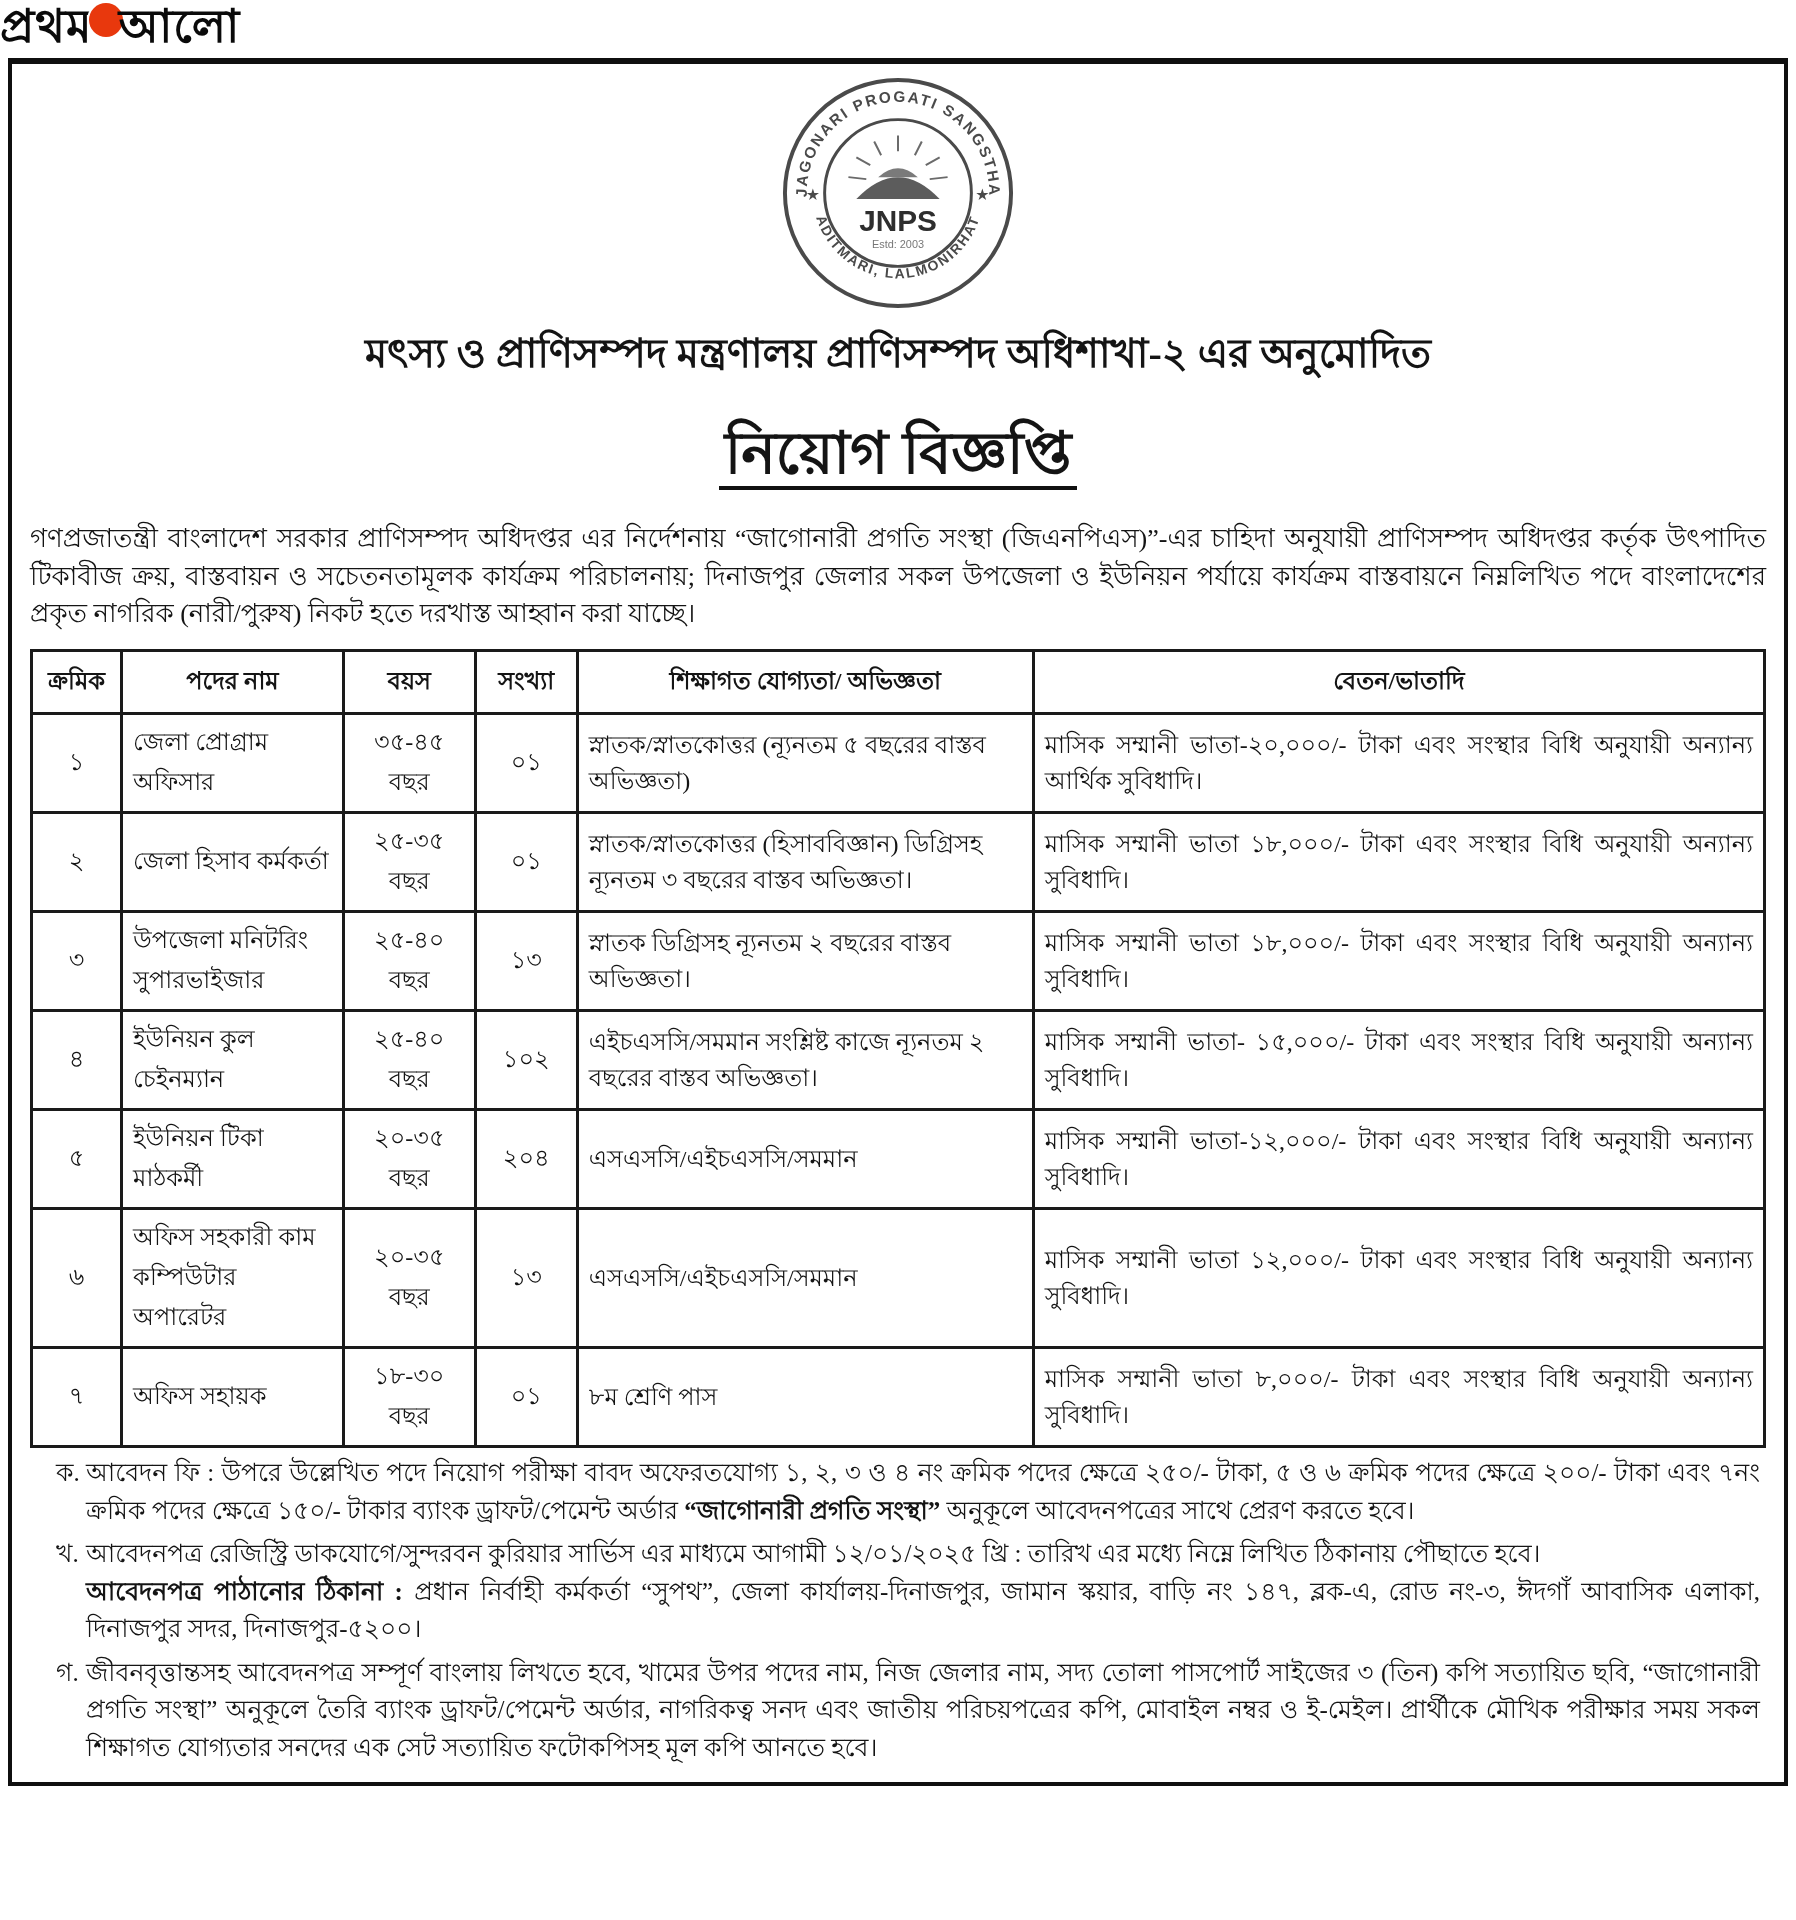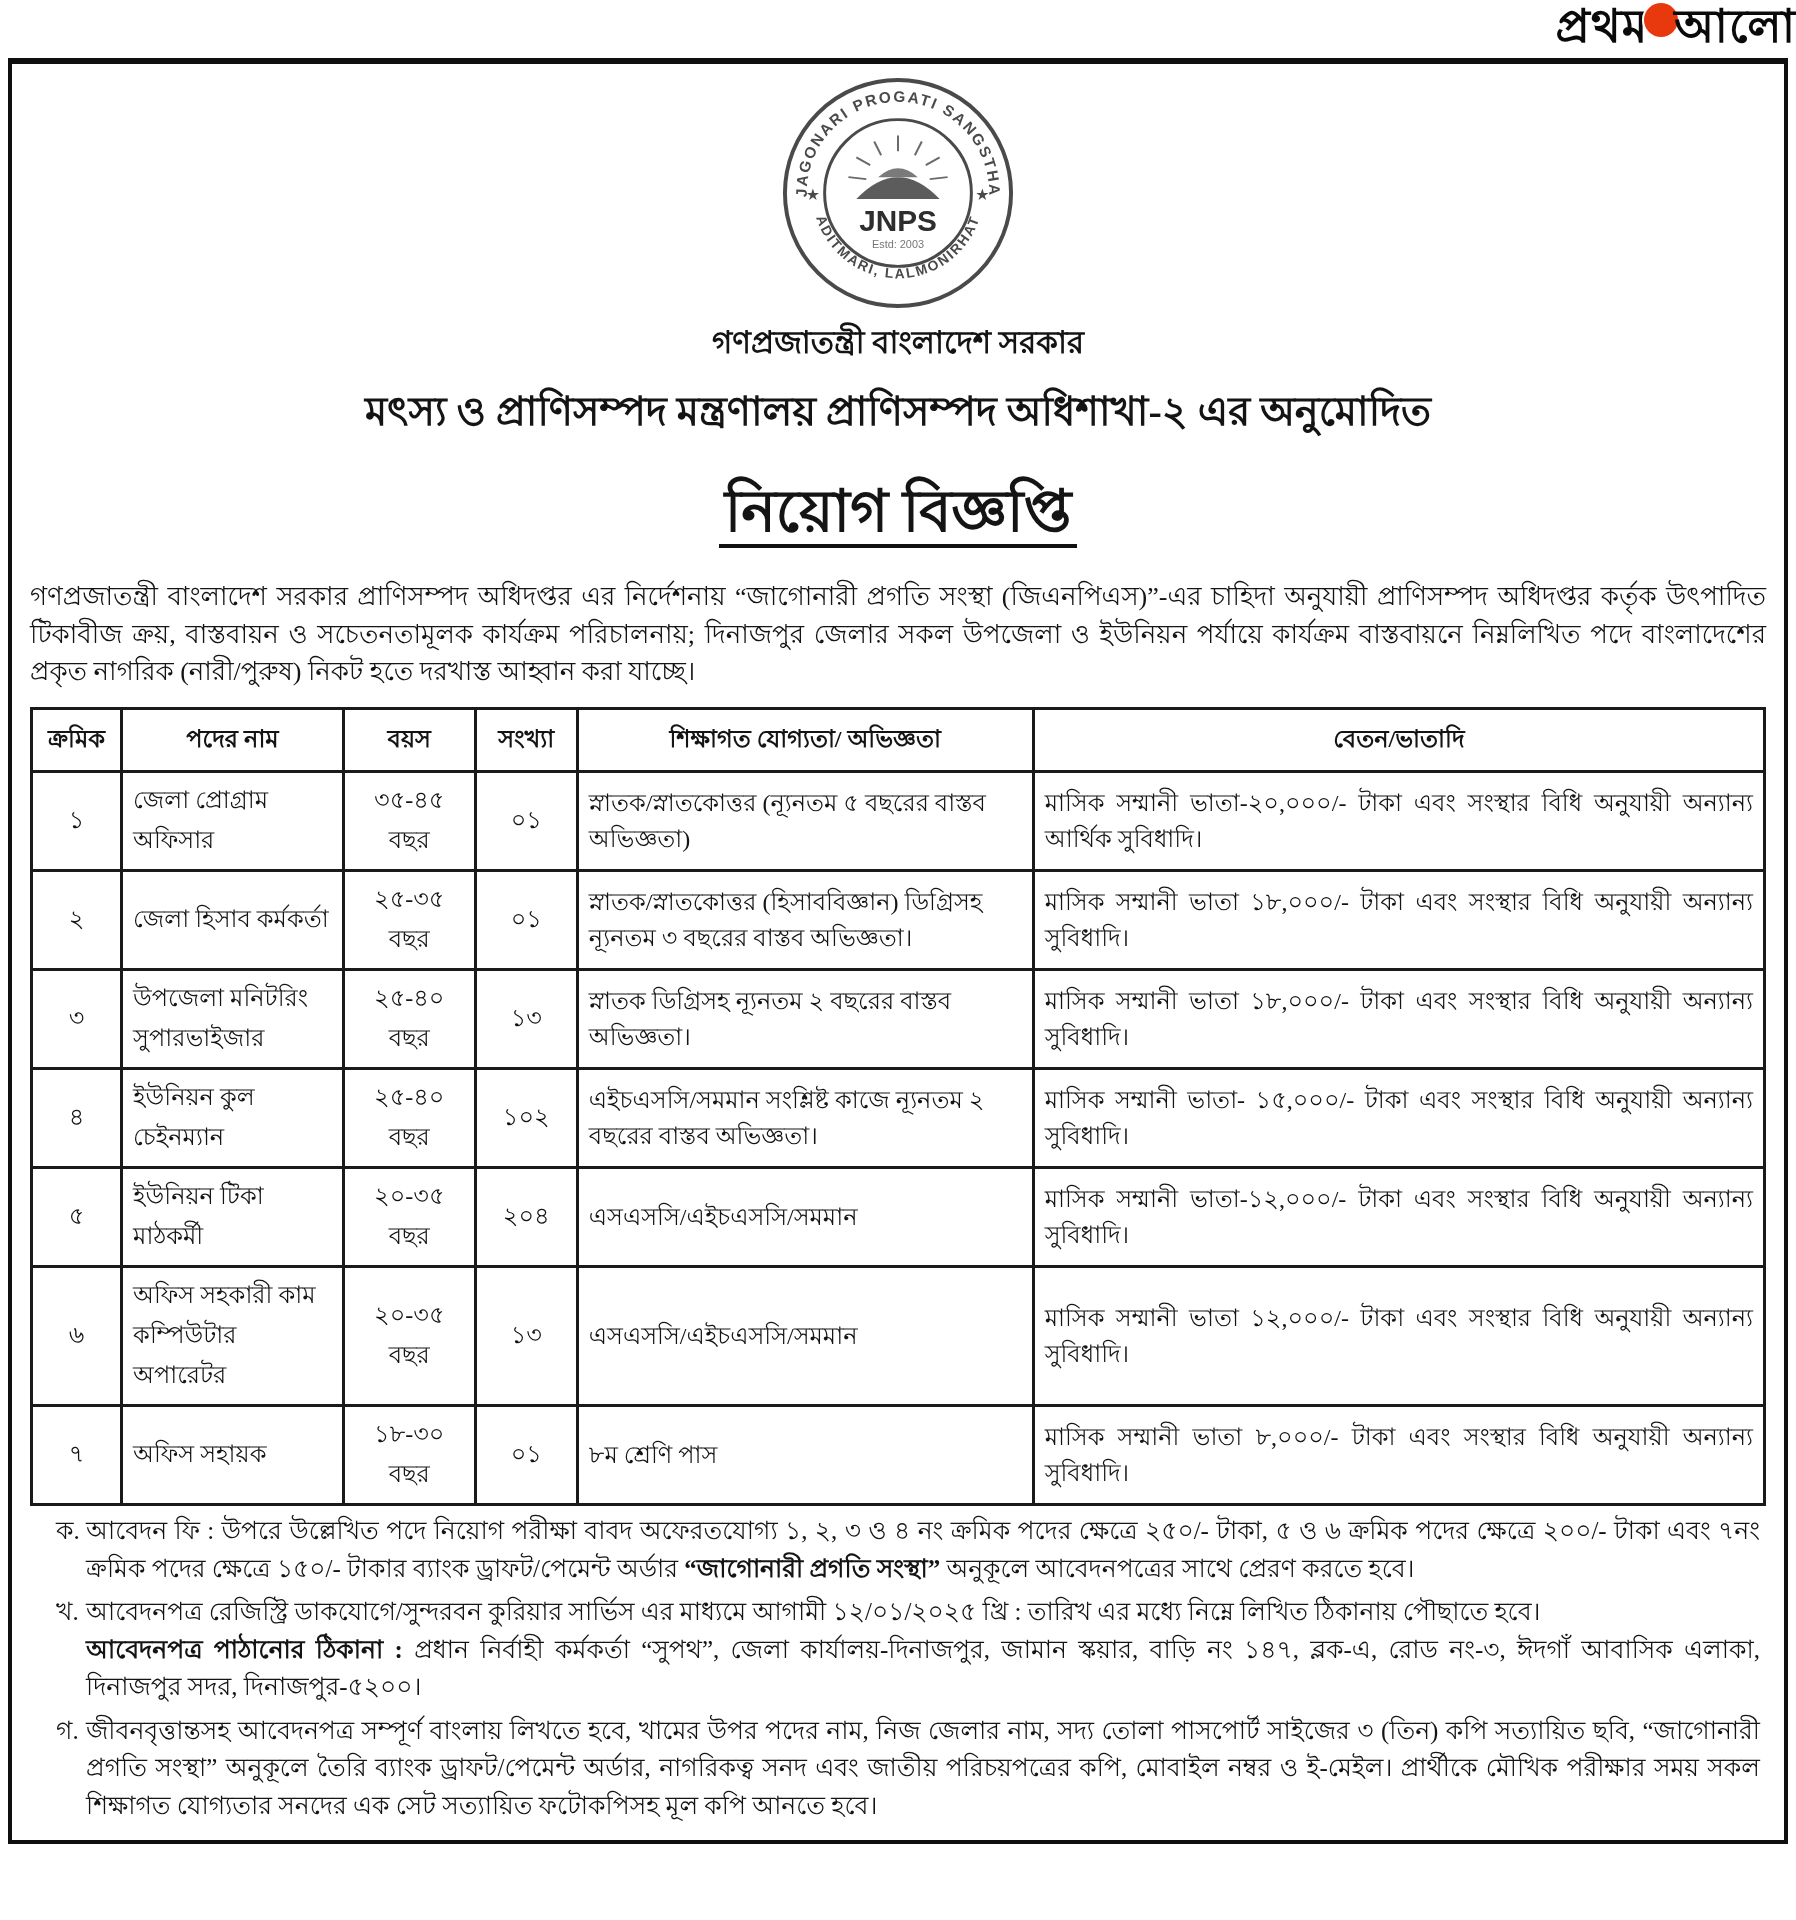--- a/index.html
+++ b/index.html
@@ -2,21 +2,21 @@
 <html><head>
 <meta charset="utf-8">
 <style>
   html,body{margin:0;padding:0;}
   body{
     width:1796px; background:#ffffff; color:#141414;
     font-family:"Liberation Serif", serif;
     -webkit-font-smoothing:antialiased;
   }
   
-  .masthead{height:58px; display:flex; align-items:center; justify-content:flex-end;}
+  .masthead{height:58px; display:flex; align-items:center; justify-content:flex-start;}
   .masthead-logo{display:flex; align-items:center; font-weight:bold; font-size:46px; letter-spacing:1px; color:#0a0a0a;}
   .sun{width:34px; height:34px; border-radius:50%; background:#e8380d; margin:0 -4px 18px -4px; box-shadow:0 0 0 2px #fff;}
   
   .sheet{
     margin:0 8px 14px 8px; border:4px solid #0f0f0f; border-top-width:6px;
     padding:6px 18px 10px 18px; background:#fff;
   }
   
   .seal-wrap{display:flex; justify-content:center; margin-top:4px;}
   
@@ -80,21 +80,20 @@
         <line x1="70" y1="104" x2="88" y2="106"></line>
         <line x1="170" y1="104" x2="152" y2="106"></line>
       </g>
       <path d="M78,126 Q120,82 162,126 Z" fill="#5c5c5c"></path>
       <path d="M100,104 Q120,86 140,104 Z" fill="#7a7a7a"></path>
       <text x="120" y="158" text-anchor="middle" font-size="30" font-weight="bold" fill="#2e2e2e">JNPS</text>
       <text x="120" y="175" text-anchor="middle" font-size="11" fill="#777">Estd: 2003</text>
     </svg>
   </div>
 
-  <div class="h-gov">গণপ্রজাতন্ত্রী বাংলাদেশ সরকার</div>
   <div class="h-ministry">মৎস্য ও প্রাণিসম্পদ মন্ত্রণালয় প্রাণিসম্পদ অধিশাখা-২ এর অনুমোদিত</div>
   <div class="h-title"><span>নিয়োগ বিজ্ঞপ্তি</span></div>
 
   <div class="intro">গণপ্রজাতন্ত্রী বাংলাদেশ সরকার প্রাণিসম্পদ অধিদপ্তর এর নির্দেশনায় “জাগোনারী প্রগতি সংস্থা (জিএনপিএস)”-এর চাহিদা অনুযায়ী প্রাণিসম্পদ অধিদপ্তর কর্তৃক উৎপাদিত টিকাবীজ ক্রয়, বাস্তবায়ন ও সচেতনতামূলক কার্যক্রম পরিচালনায়; দিনাজপুর জেলার সকল উপজেলা ও ইউনিয়ন পর্যায়ে কার্যক্রম বাস্তবায়নে নিম্নলিখিত পদে বাংলাদেশের প্রকৃত নাগরিক (নারী/পুরুষ) নিকট হতে দরখাস্ত আহ্বান করা যাচ্ছে।</div>
 
   <table class="jobs">
     <colgroup>
       <col style="width:5.2%">
         <col style="width:12.8%">
         <col style="width:7.6%">

